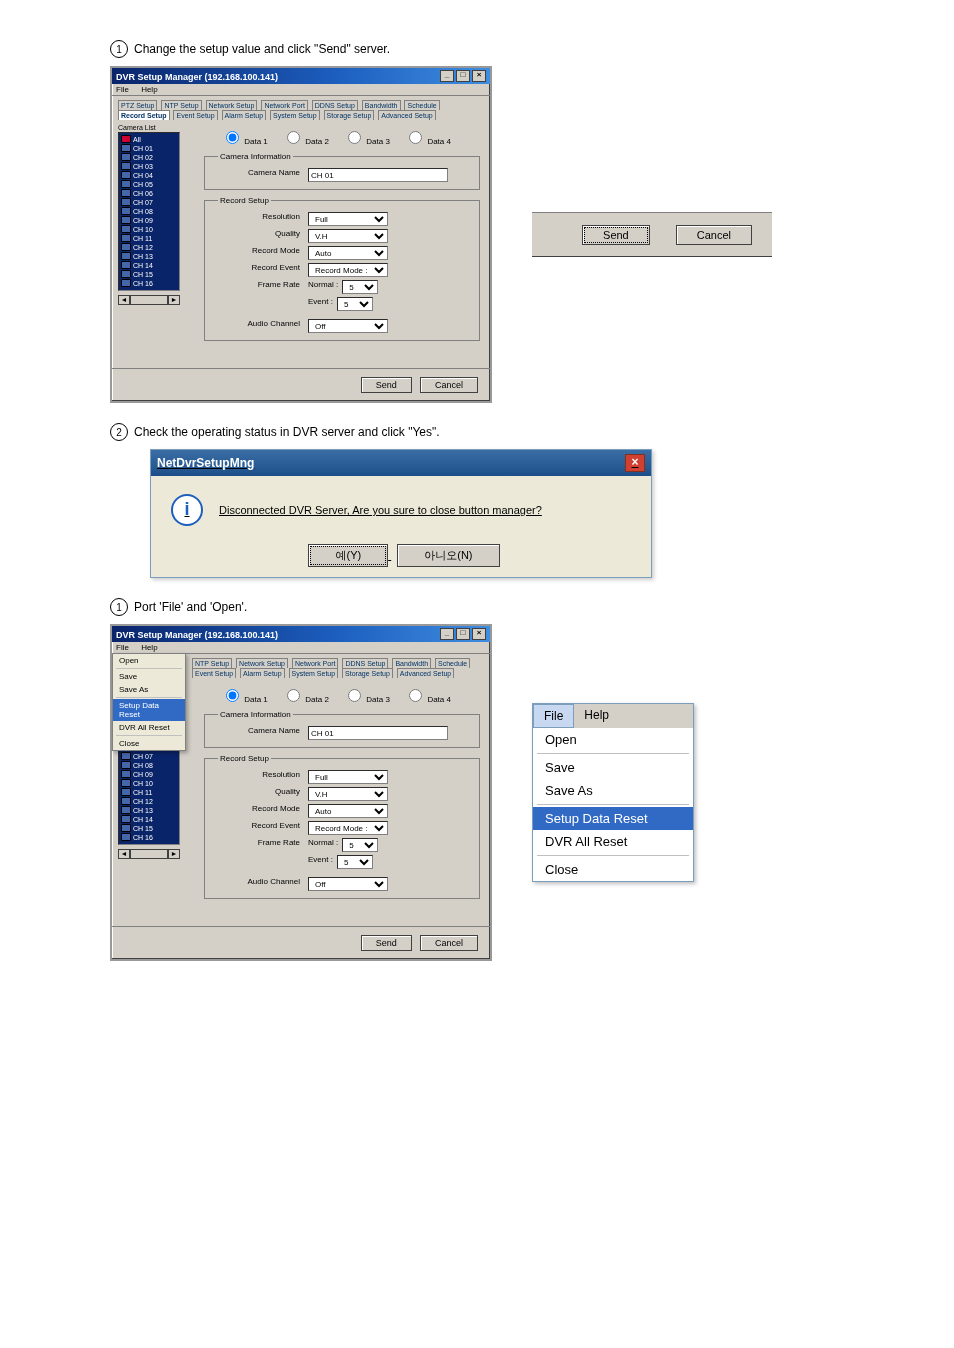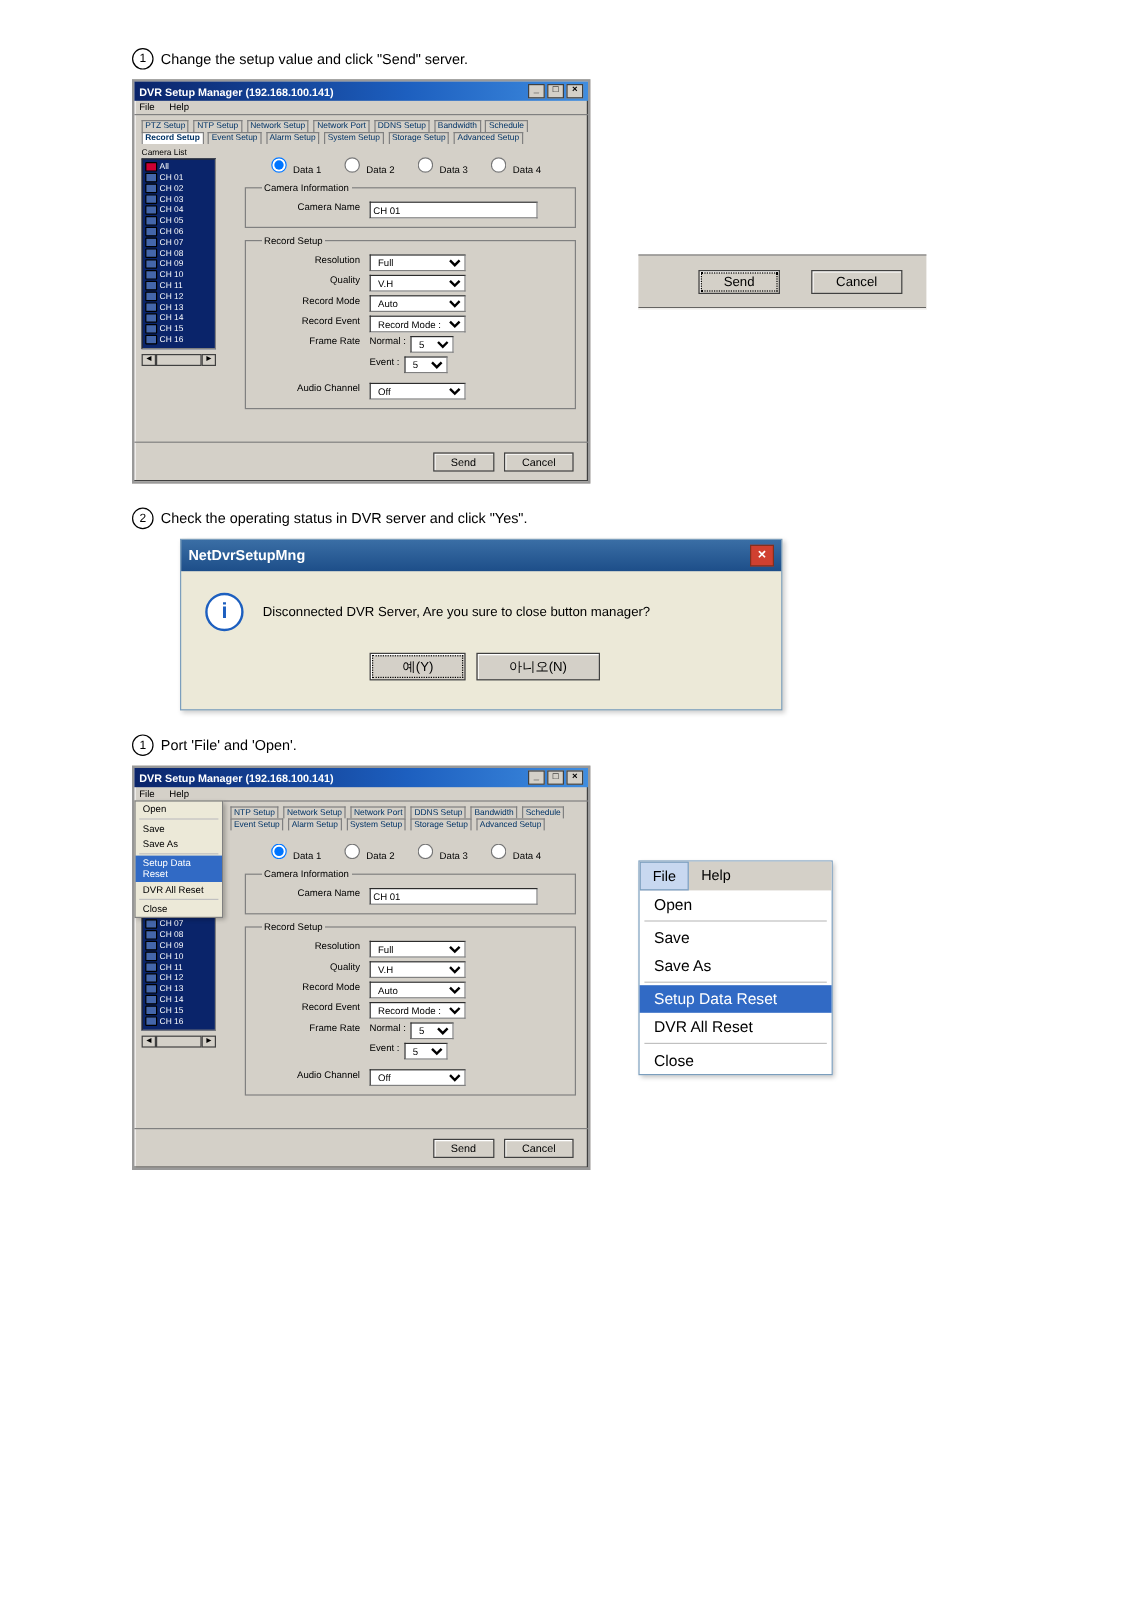--- a/index.html
+++ b/index.html
@@ -213,20 +213,21 @@
     font-size: 11px;
     padding: 3px 20px;
   }
   
   .msgbox {
     width: 500px;
     border: 1px solid #7b9ebd;
     box-shadow: 2px 2px 4px rgba(0,0,0,.2);
     font-size: 11px;
     background: #ece9d8;
+    text-decoration: underline;
   }
   .msgbox-title {
     background: linear-gradient(180deg,#3a6ea5,#1d4e89);
     color: #fff;
     font-weight: bold;
     font-size: 12px;
     padding: 4px 6px;
     display: flex;
     justify-content: space-between;
     align-items: center;
@@ -254,21 +255,21 @@
     background: #fff;
     border: 2px solid #1d5fbf;
     color: #1d5fbf;
     font-weight: bold;
     font-size: 18px;
     text-align: center;
     line-height: 26px;
   }
   .msgbox-buttons {
     text-align: center;
-    padding-bottom: 24px;
+    padding-bottom: 10px;
   }
   .msgbox-buttons .btn {
     font-size: 11px;
     padding: 3px 26px;
   }
   
   .menu-panel {
     width: 160px;
     background: #fff;
     border: 1px solid #7b9ebd;

